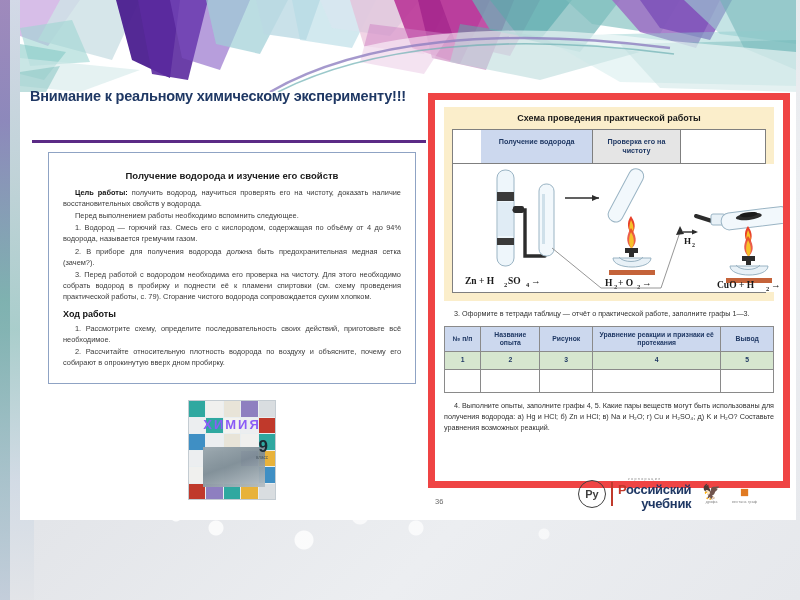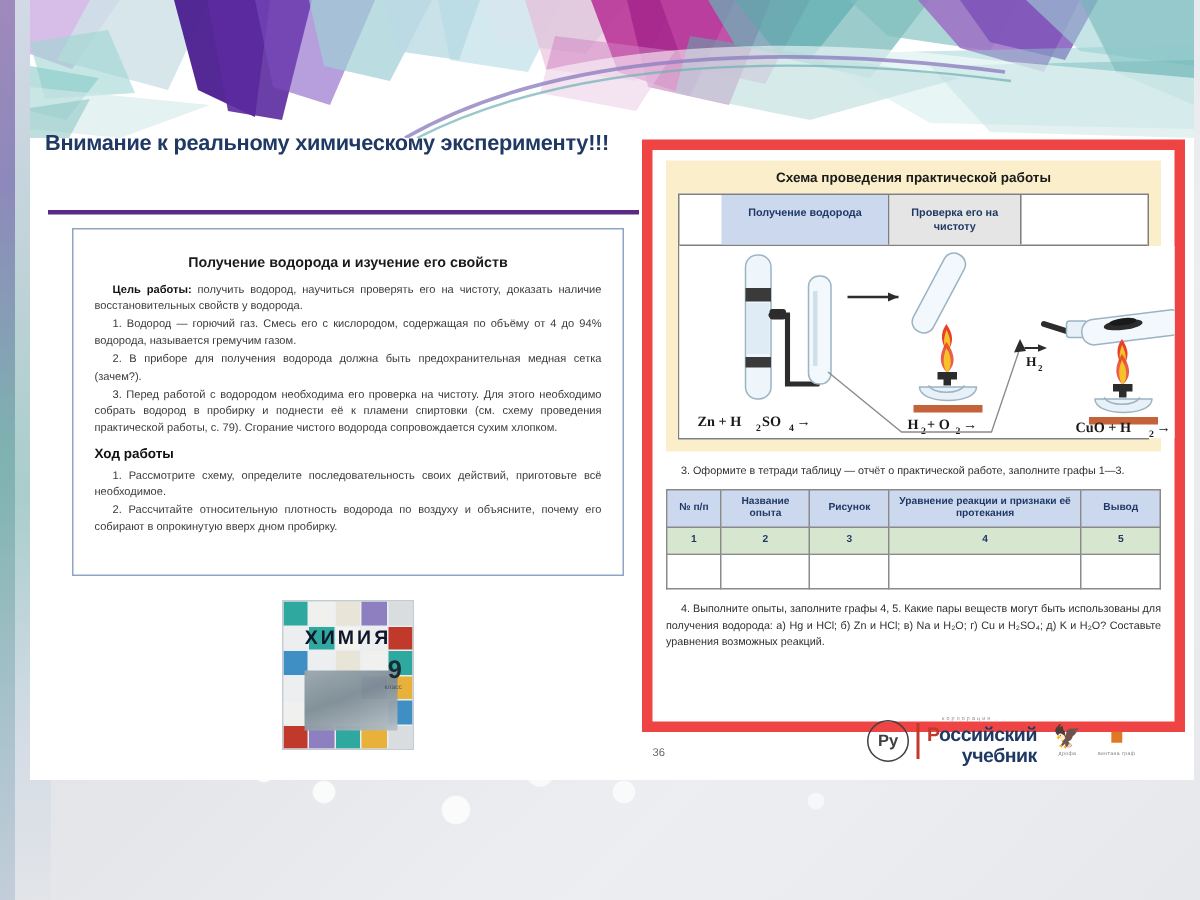--- a/index.html
+++ b/index.html
@@ -163,21 +163,21 @@
     background: linear-gradient(160deg,#9aa7ae 0%, #7d8c95 45%, #b6c0c6 100%);
     opacity: .95;
   }
   .book-title {
     position: absolute;
     left: 6px; top: 16px;
     width: 74px;
     text-align: center;
     font-size: 13px;
     font-weight: bold;
-    color: #0f172a;
+    color: #8b5cf6;
     letter-spacing: 2px;
   }
   .book-num {
     position: absolute;
     right: 7px; top: 36px;
     font-size: 17px;
     font-weight: bold;
     color: #1b2a33;
   }
   .book-klass {
@@ -379,20 +379,21 @@
 
     <div class="doc-left">
 
 
       <div class="pw-sub">Получение водорода и изучение его свойств</div>
 
       <p class="pw-p">
         <b>Цель работы:</b>
         <span>получить водород, научиться проверять его на чистоту, доказать наличие восстановительных свойств у водорода.</span>
       </p>
+      <p class="pw-p">Перед выполнением работы необходимо вспомнить следующее.</p>
       <p class="pw-p">1. Водород — горючий газ. Смесь его с кислородом, содержащая по объёму от 4 до 94% водорода, называется гремучим газом.</p>
       <p class="pw-p">2. В приборе для получения водорода должна быть предохранительная медная сетка (зачем?).</p>
       <p class="pw-p">3. Перед работой с водородом необходима его проверка на чистоту. Для этого необходимо собрать водород в пробирку и поднести её к пламени спиртовки (см. схему проведения практической работы, с. 79). Сгорание чистого водорода сопровождается сухим хлопком.</p>
 
       <div class="pw-h">Ход работы</div>
       <p class="pw-p">1. Рассмотрите схему, определите последовательность своих действий, приготовьте всё необходимое.</p>
       <p class="pw-p">2. Рассчитайте относительную плотность водорода по воздуху и объясните, почему его собирают в опрокинутую вверх дном пробирку.</p>
     </div>
 
     <div class="book">

